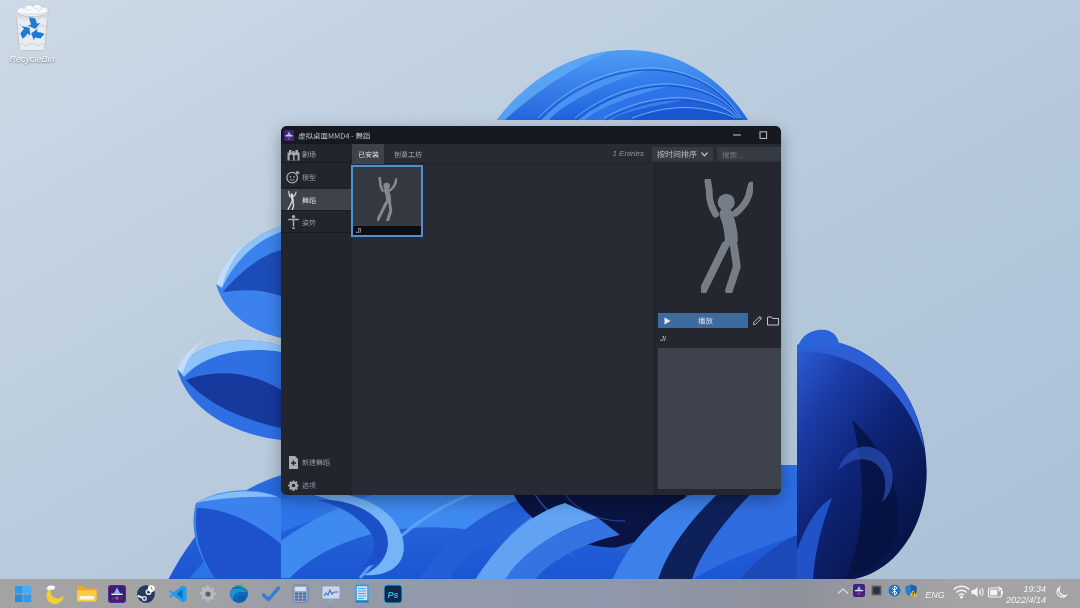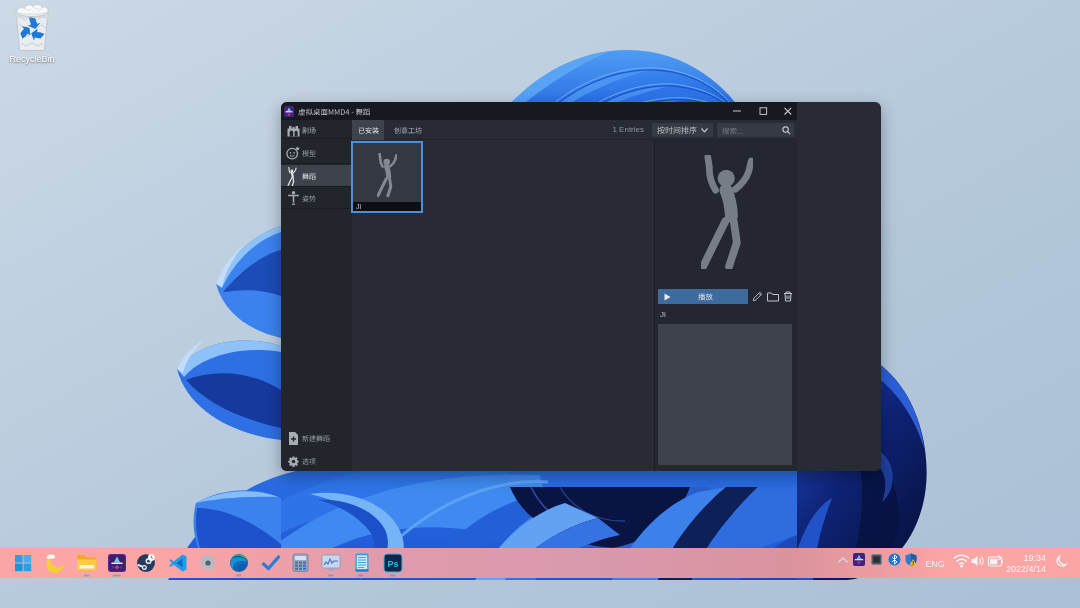--- a/index.html
+++ b/index.html
@@ -1,28 +1,28 @@
 <!DOCTYPE html>
 <html><head>
 <meta charset="utf-8">
 <style>
   * { margin:0; padding:0; box-sizing:border-box; }
   html,body { width:1080px; height:608px; overflow:hidden; font-family:"Liberation Sans",sans-serif; }
-  #stage { position:relative; width:1080px; height:608px; overflow:hidden; background:#bccbdb; }
+  #stage { position:relative; width:1080px; height:608px; overflow:hidden; background:#bccbdb;font-style:italic; }
   #wall { position:absolute; left:0; top:0; }
   .deskicon { position:absolute; text-align:center; color:#fff; font-size:9px; text-shadow:0 1px 2px rgba(0,0,0,.55); }
   
-  #win { position:absolute; left:281px; top:102px; width:600px; height:369px; background:#282b33; box-shadow:0 5px 16px rgba(0,0,0,.32); font-size:9px; color:#b8bcc2; border-radius:6px; overflow:hidden; }
+  #win { position:absolute; left:281px; top:126px; width:500px; height:369px; background:#282b33; box-shadow:0 5px 16px rgba(0,0,0,.32); font-size:9px; color:#b8bcc2; border-radius:6px; overflow:hidden; }
   #titlebar { position:absolute; left:0; top:0; width:516px; height:18px; background:#16191f; }
   #sidebar { position:absolute; left:0; top:18px; width:71px; height:351px; background:#22252c; }
   .srow { position:absolute; left:0; width:71px; height:22px; line-height:22px; border-bottom:1px solid #191c21; color:#9ba0a8; }
   .srow.sel { background:#3e424b; }
   #tabrow { position:absolute; left:71px; top:18px; width:445px; height:20px; background:#282b33; border-bottom:1px solid #20232a; }
   #rightpanel { position:absolute; left:373px; top:38px; width:143px; height:331px; background:#242730; border-left:1px solid #1b1e24; }
-  #taskbar { position:absolute; left:0; top:548px; width:1080px; height:30px; background:#fca5a5; }
+  #taskbar { position:absolute; left:0; top:579px; width:1080px; height:30px; background:#a3a3a3; }
 </style>
 </head>
 <body>
 <div id="stage">
   <svg id="wall" width="1080" height="608" viewBox="0 0 1080 608">
     <defs>
       <linearGradient id="bg" x1="0" y1="0" x2="1" y2="1">
         <stop offset="0" stop-color="#ccd9e6"></stop>
         <stop offset="0.45" stop-color="#b9cbdd"></stop>
         <stop offset="1" stop-color="#a9c0d6"></stop>

